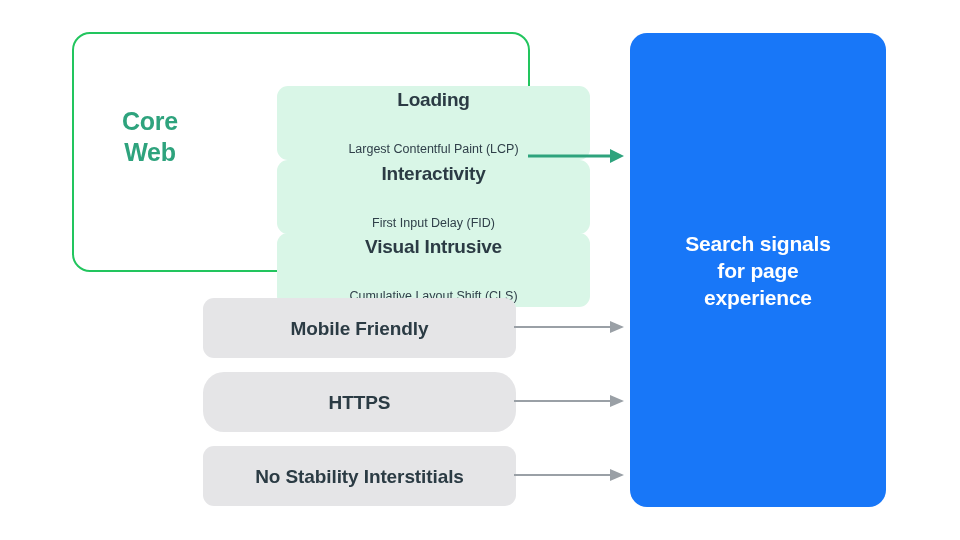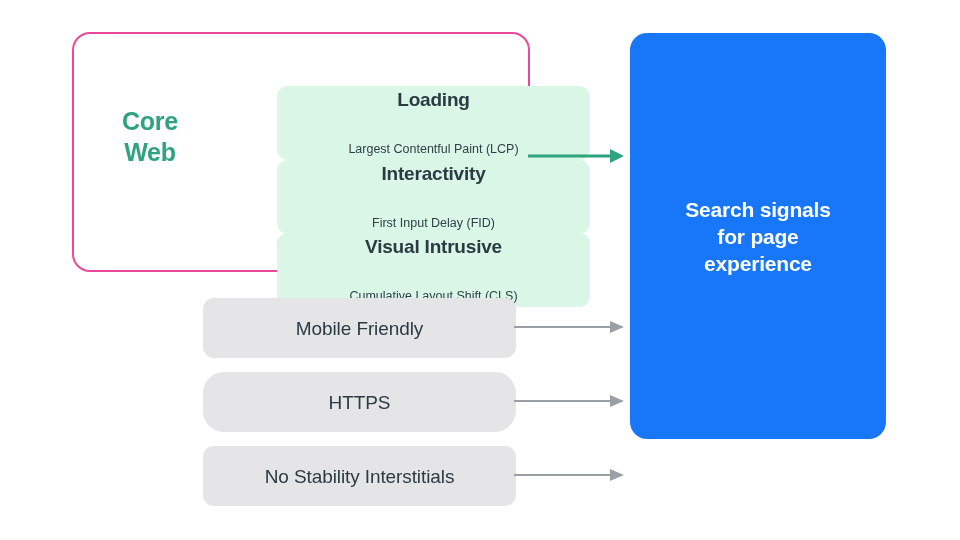--- a/index.html
+++ b/index.html
@@ -22,21 +22,21 @@
   }
 
   
   .cwv-group {
     position: absolute;
     left: 72px;
     top: 32px;
     width: 458px;
     height: 240px;
     box-sizing: border-box;
-    border: 2px solid #ec4899;
+    border: 2px solid #22c55e;
     border-radius: 18px;
     background: #ffffff;
   }
   .cwv-label {
     position: absolute;
     left: 14px;
     top: 72px;
     width: 124px;
     text-align: center;
     color: #2EA37D;
@@ -90,42 +90,42 @@
     display: flex;
     align-items: center;
     justify-content: center;
   }
   .signal-card.s0 { top: 298px; }
   .signal-card.s1 { top: 372px; border-radius: 21px; }
   .signal-card.s2 { top: 446px; }
   .signal-title {
     color: #2B3B44;
     font-size: 19px;
-    font-weight: 400;
+    font-weight: 700;
     line-height: 23px;
     letter-spacing: -0.1px;
   }
 
   
   .arrow {
     position: absolute;
     overflow: visible;
   }
   .arrow.green-arrow { left: 528px; top: 140px; }
   .arrow.grey-arrow-0 { left: 514px; top: 312px; }
   .arrow.grey-arrow-1 { left: 514px; top: 386px; }
   .arrow.grey-arrow-2 { left: 514px; top: 460px; }
 
   
   .outcome-panel {
     position: absolute;
     left: 630px;
     top: 33px;
     width: 256px;
-    height: 406px;
+    height: 474px;
     background: #1877F8;
     border-radius: 17px;
     display: flex;
     align-items: center;
     justify-content: center;
   }
   .outcome-text {
     color: #ffffff;
     font-size: 21px;
     font-weight: 700;

